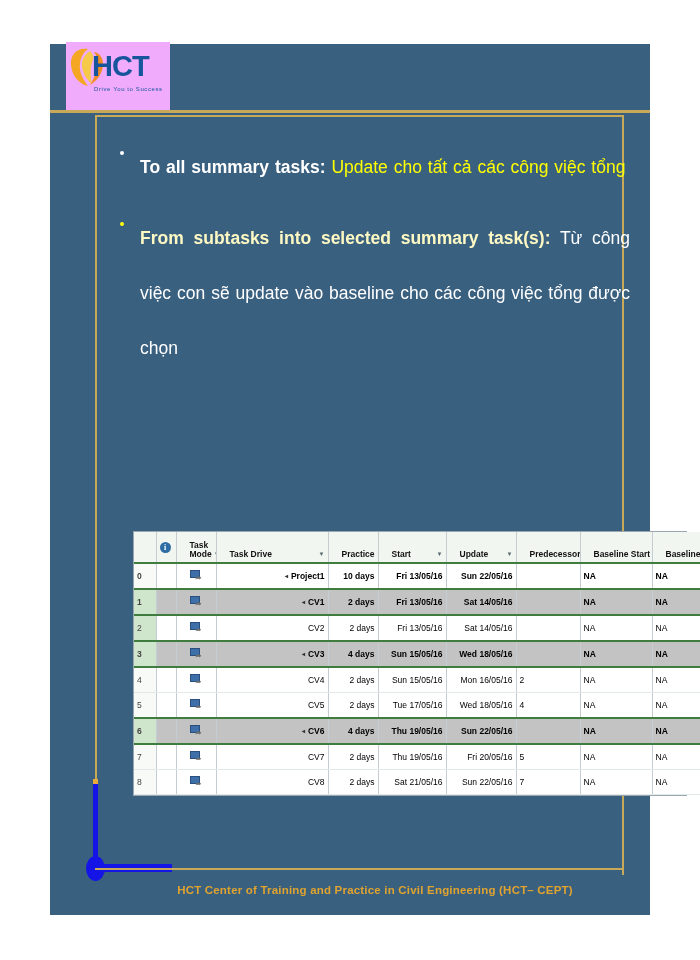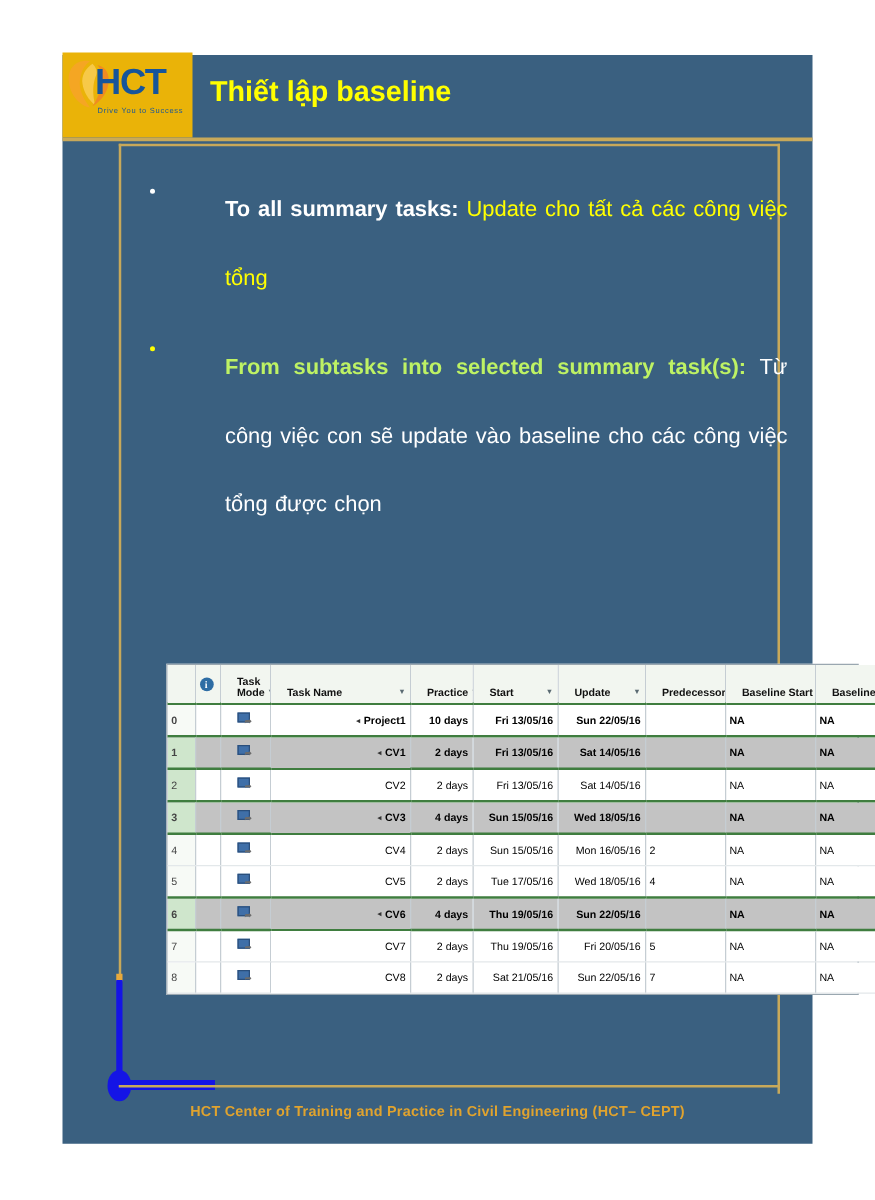--- a/index.html
+++ b/index.html
@@ -29,25 +29,25 @@
   
   #header {
     position: absolute;
     left: 0;
     top: 0;
     width: 600px;
     height: 68px;
   }
   #logo-box {
     position: absolute;
-    left: 0;
+    left: 16px;
     top: -2px;
     width: 104px;
     height: 68px;
-    background: #eab308;
+    background: #f0abfc;
     overflow: hidden;
   }
   #logo-mark {
     position: absolute;
     left: 2px;
     top: 3px;
     width: 40px;
     height: 44px;
   }
   #logo-hct {
@@ -123,24 +123,23 @@
     border-radius: 50%;
     background: #ffffff;
   }
   .bullet-dot.yellow { background: #ffff00; }
   .bullet-text {
     font-size: 17.5px;
     line-height: 55px;
     color: #ffffff;
     text-align: justify;
     word-spacing: 1px;
-    margin-left: 40px;
   }
   .lead-white { font-weight: bold; color: #ffffff; }
-  .lead-yellow { font-weight: bold; color: #bef264; }
+  .lead-yellow { font-weight: bold; color: #fef9c3; }
   .body-yellow { color: #ffff00; font-weight: normal; }
   .body-white { color: #ffffff; font-weight: normal; }
 
   
   #project-table {
     position: absolute;
     left: 83px;
     top: 487px;
     width: 554px;
     background: #ffffff;
@@ -323,38 +322,38 @@
   #footer {
     position: absolute;
     left: 0;
     top: 840px;
     width: 600px;
     text-align: center;
     font-size: 11.5px;
     font-weight: bold;
     color: #e0a32e;
     letter-spacing: 0.2px;
+    padding-left: 25px;
   }
 </style>
 </head>
 <body>
 
 <div id="slide">
 
   <div id="header">
     <div id="logo-box">
       <svg id="logo-mark" viewBox="0 0 40 44">
         <path d="M20 4 C10 2 2 9 3 20 C4 32 13 40 20 41 C14 33 11 26 12 19 C13 11 16 7 20 4 Z" fill="#f5a623"></path>
         <path d="M22 6 C16 10 13 16 14 22 C15 29 19 35 24 39 C22 30 22 22 25 15 C26 12 25 9 22 6 Z" fill="#f7c948"></path>
         <path d="M26 7 C30 12 31 20 28 28 C26 33 24 37 22 40 C29 36 35 28 35 19 C35 12 31 8 26 7 Z" fill="#ef8b22"></path>
       </svg>
       <div id="logo-hct">HCT</div>
       <div id="logo-tagline">Drive You to Success</div>
     </div>
-    <div id="slide-title">Thiết lập baseline</div>
     <div id="header-rule"></div>
   </div>
 
   <div id="content-box"></div>
 
   <div id="bullets">
 
     <div class="bullet">
       <span class="bullet-dot"></span>
       <div class="bullet-text">
@@ -393,21 +392,21 @@
           </th>
           <th>
             <div class="hdr-inner">
               <span class="hdr-label two-line">Task
 Mode</span>
               <span class="caret">▼</span>
             </div>
           </th>
           <th>
             <div class="hdr-inner">
-              <span class="hdr-label">Task Name</span>
+              <span class="hdr-label">Task Drive</span>
               <span class="caret">▼</span>
             </div>
           </th>
           <th>
             <div class="hdr-inner">
               <span class="hdr-label">Practice</span>
               <span class="caret">▼</span>
             </div>
           </th>
           <th>

